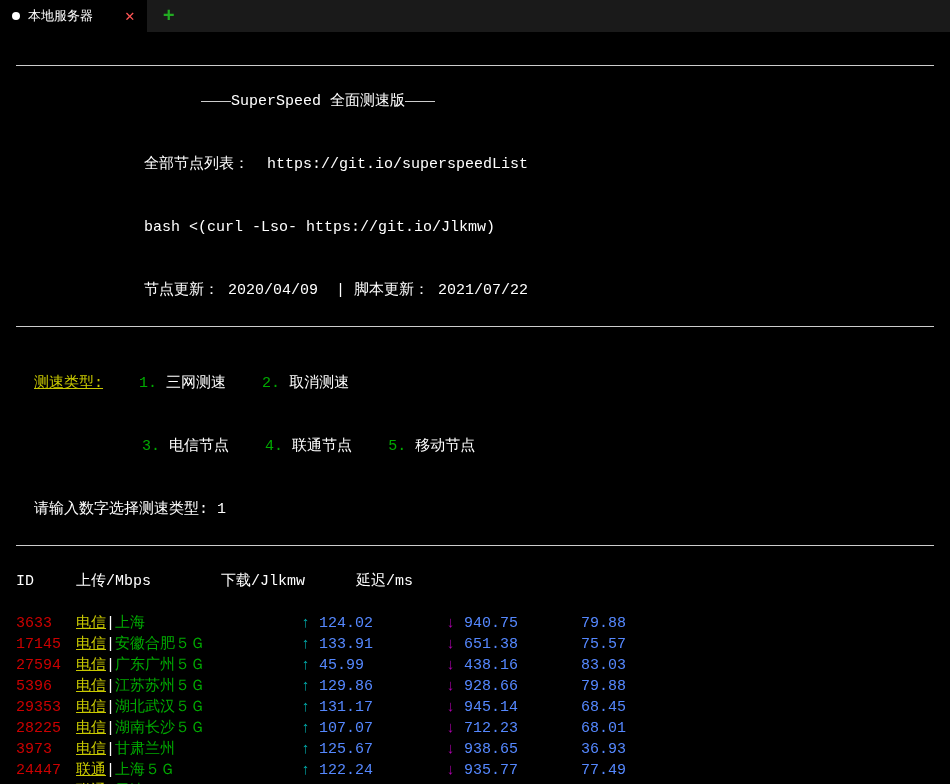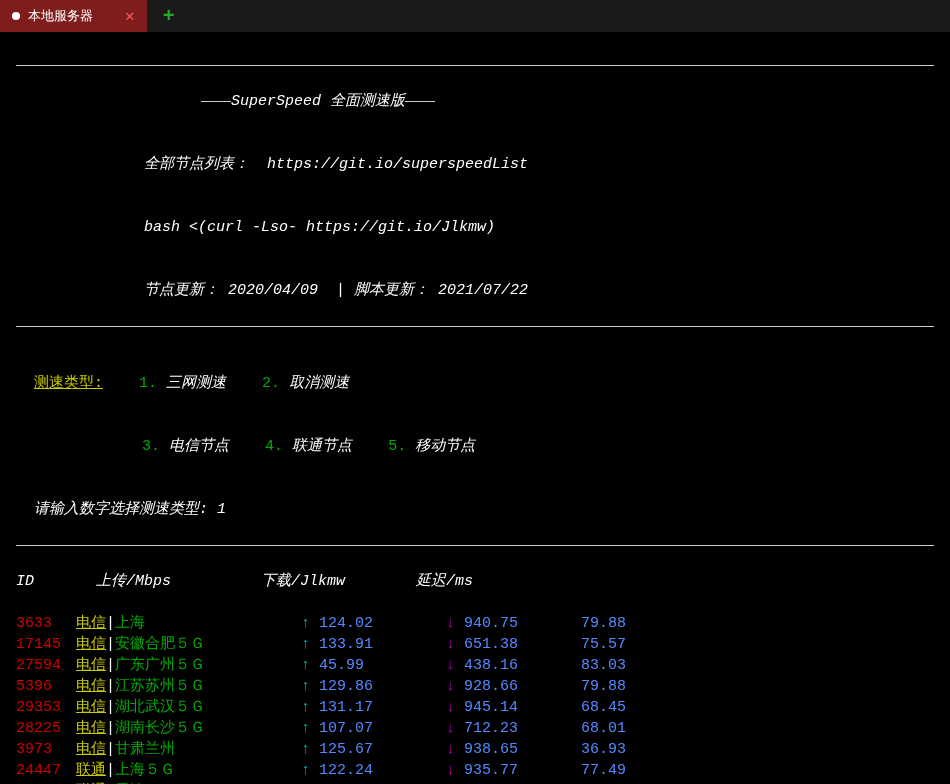--- a/index.html
+++ b/index.html
@@ -11,21 +11,21 @@
   height: 784px;
   overflow: hidden;
 }
 .tab-bar {
   background: #1a1a1a;
   height: 32px;
   display: flex;
   align-items: center;
 }
 .tab {
-  background: #7f1d1d;
+  background: #000000;
   height: 32px;
   padding: 0 12px;
   display: flex;
   align-items: center;
   gap: 8px;
   color: #fff;
   font-size: 13px;
 }
 .tab-dot {
   width: 8px; height: 8px; border-radius: 50%; background: #fff;
@@ -44,35 +44,34 @@
   cursor: pointer;
 }
 .terminal {
   background: #000;
   color: #ccc;
   padding: 8px 16px;
   line-height: 1.4;
   font-size: 15px;
   white-space: pre;
 }
-.white { color: #fff; font-style: italic; }
+.white { color: #fff; }
 .yellow { color: #c9c900; text-decoration: underline; }
 .green { color: #00aa00; }
 .red { color: #cc0000; }
 .blue { color: #5588ff; }
 .cyan { color: #00aaaa; }
 .magenta { color: #aa00aa; }
 hr.divider {
   border: none;
   border-top: 1.5px solid #ccc;
   margin: 4px 0;
 }
 .header-row {
   display: flex;
-  gap: 20px;
 }
 .col-id { width: 60px; }
 .col-info { width: 225px; }
 .col-up { width: 145px; }
 .col-down { width: 135px; }
 .col-ping { width: 100px; }
 .row { display: flex; }
 .title-line {
   display: flex;
   align-items: center;

